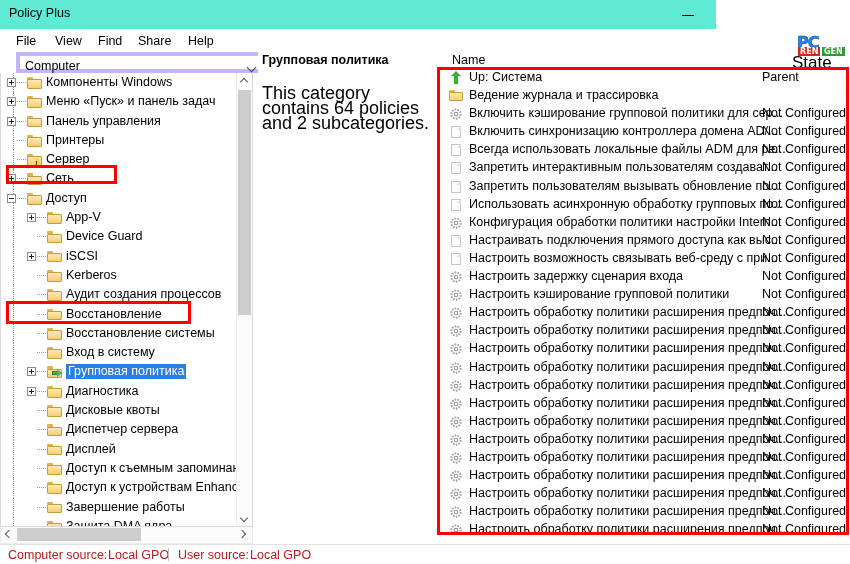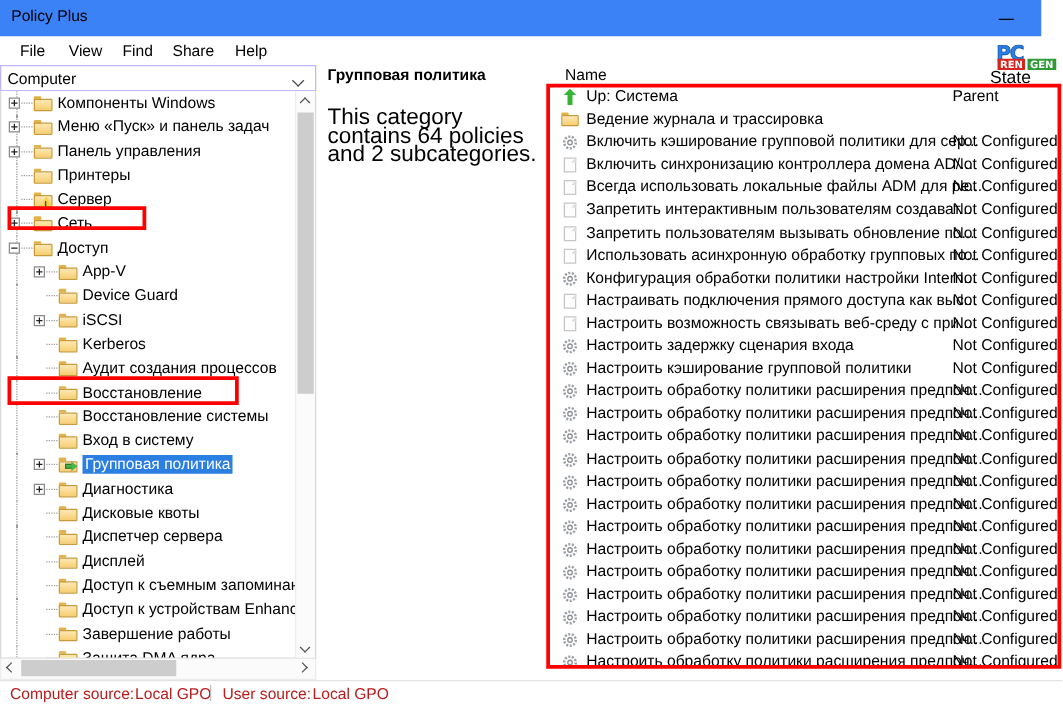--- a/index.html
+++ b/index.html
@@ -7,22 +7,22 @@
     width:850px;height:564px;overflow:hidden;
     background:#ffffff;
     font-family:"Liberation Sans","DejaVu Sans",sans-serif;
     font-size:12px;color:#000;
     -webkit-font-smoothing:antialiased;
   }
   #app{position:relative;width:850px;height:564px;background:#fff;}
 
   
   .titlebar{
-    position:absolute;left:0;top:0;width:833px;height:30px;
-    background:#3b82f6;
+    position:absolute;left:0;top:0;width:716px;height:30px;
+    background:#5eead4;
   }
   .titlebar .caption{
     position:absolute;left:9px;top:6px;font-size:12.5px;color:#000;
   }
   .win-min{
     position:absolute;right:13px;top:4px;width:28px;height:22px;
     cursor:default;
   }
   .win-min i{
     position:absolute;left:7px;top:11px;width:12px;height:1px;background:#000;display:block;
@@ -32,22 +32,22 @@
   .menubar{
     position:absolute;left:0;top:29px;width:850px;height:23px;
     background:#ffffff;
   }
   .menu-item{
     position:absolute;top:4px;font-size:12.5px;color:#000;padding:1px 4px;cursor:default;
   }
 
   
   .combo{
-    position:absolute;left:0;top:52px;width:253px;height:21px;
-    background:#ffffff;border:1px solid #c4b5fd;box-sizing:border-box;
+    position:absolute;left:16px;top:52px;width:253px;height:21px;
+    background:#ffffff;border:4px solid #c4b5fd;box-sizing:border-box;
   }
   .combo .val{position:absolute;left:5px;top:3px;font-size:12.5px;}
   .combo .arrow{
     position:absolute;right:8px;top:7px;width:9px;height:9px;
   }
   .combo .arrow:before{
     content:"";position:absolute;left:0;top:1px;width:6px;height:6px;
     border-right:1.3px solid #444;border-bottom:1.3px solid #444;
     transform:rotate(45deg);
   }
@@ -158,21 +158,21 @@
   .cat-desc{
     position:absolute;left:4px;top:36px;width:170px;font-size:18px;line-height:15px;color:#000;
   }
 
   
   .listhdr{
     position:absolute;left:440px;top:50px;width:410px;height:19px;
     background:#ffffff;border-bottom:1px solid #dcdcdc;box-sizing:border-box;
   }
   .listhdr .col-name{position:absolute;left:12px;top:3px;font-size:12.5px;}
-  .listhdr .col-state{position:absolute;left:352px;top:3px;font-size:14px;}
+  .listhdr .col-state{position:absolute;left:352px;top:3px;font-size:17px;}
 
   .listpane{
     position:absolute;left:440px;top:69px;width:410px;height:464px;
     background:#ffffff;overflow:hidden;
   }
   .lrow{
     position:relative;height:18.1px;white-space:nowrap;cursor:default;
   }
   .lrow .licon{position:absolute;left:9px;top:2px;width:14px;height:14px;}
   .lrow .lname{position:absolute;left:29px;top:1px;font-size:12.5px;color:#000;}

